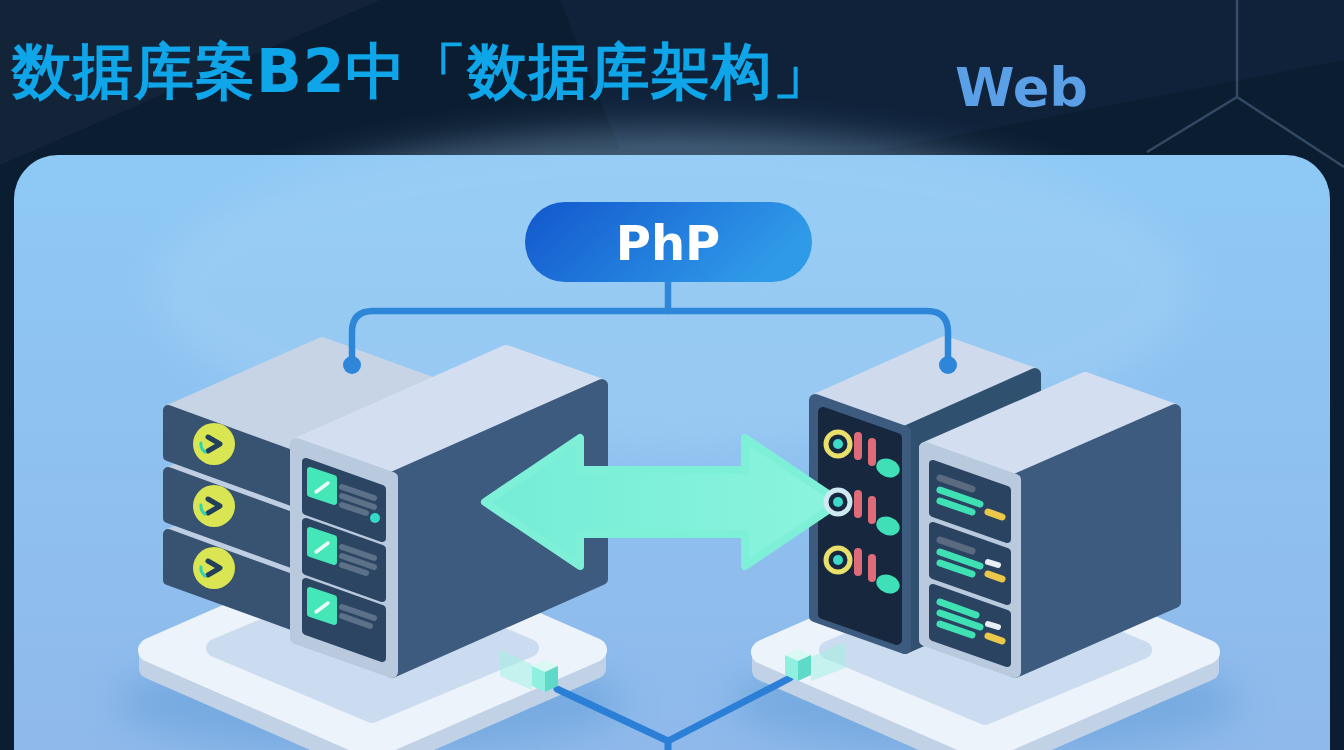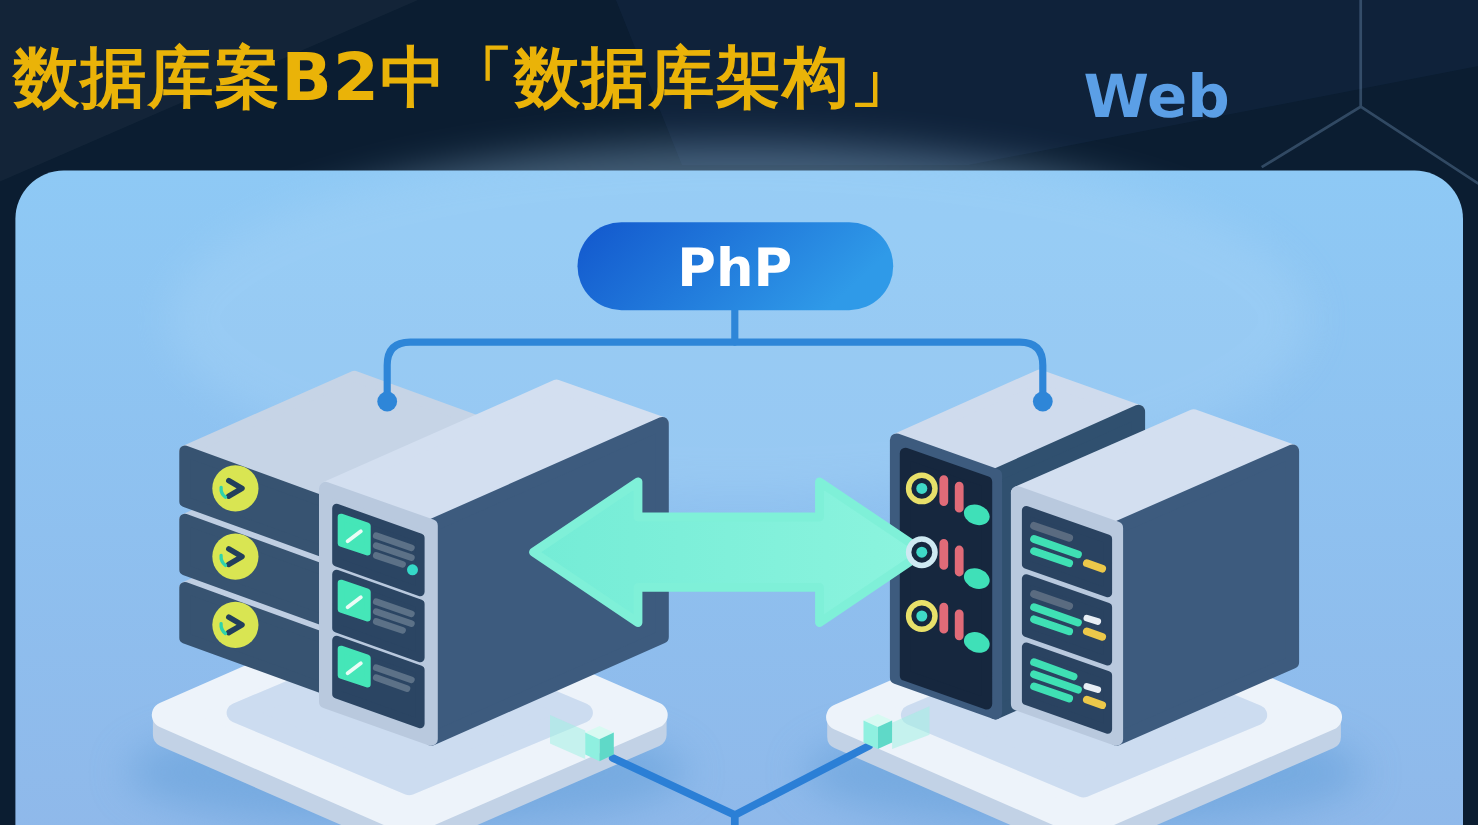--- a/index.html
+++ b/index.html
@@ -1,21 +1,21 @@
 <!DOCTYPE html>
 <html><head>
 <meta charset="utf-8">
 <style>
   html,body{margin:0;padding:0;background:#0b1d31;}
   .stage{position:relative;width:1344px;height:750px;overflow:hidden;
          background:#0b1d31;font-family:"DejaVu Sans",sans-serif;}
   .hdr-title{position:absolute;left:12px;top:38px;margin:0;
-             font-weight:700;font-size:60px;line-height:1.1;color:#eab308;
+             font-weight:700;font-size:60px;line-height:1.1;color:#0ea5e9;
              letter-spacing:1px;white-space:nowrap;z-index:3;}
-  .hdr-web{position:absolute;left:985px;top:56px;
+  .hdr-web{position:absolute;left:955px;top:56px;
            font-weight:700;font-size:54px;color:#5b9fe6;z-index:3;}
   svg.scene{position:absolute;left:0;top:0;z-index:1;}
 </style>
 </head>
 <body>
 
 <div class="stage">
 
   <h1 class="hdr-title">数据库案B2中「数据库架构」</h1>
   <span class="hdr-web">Web</span>

